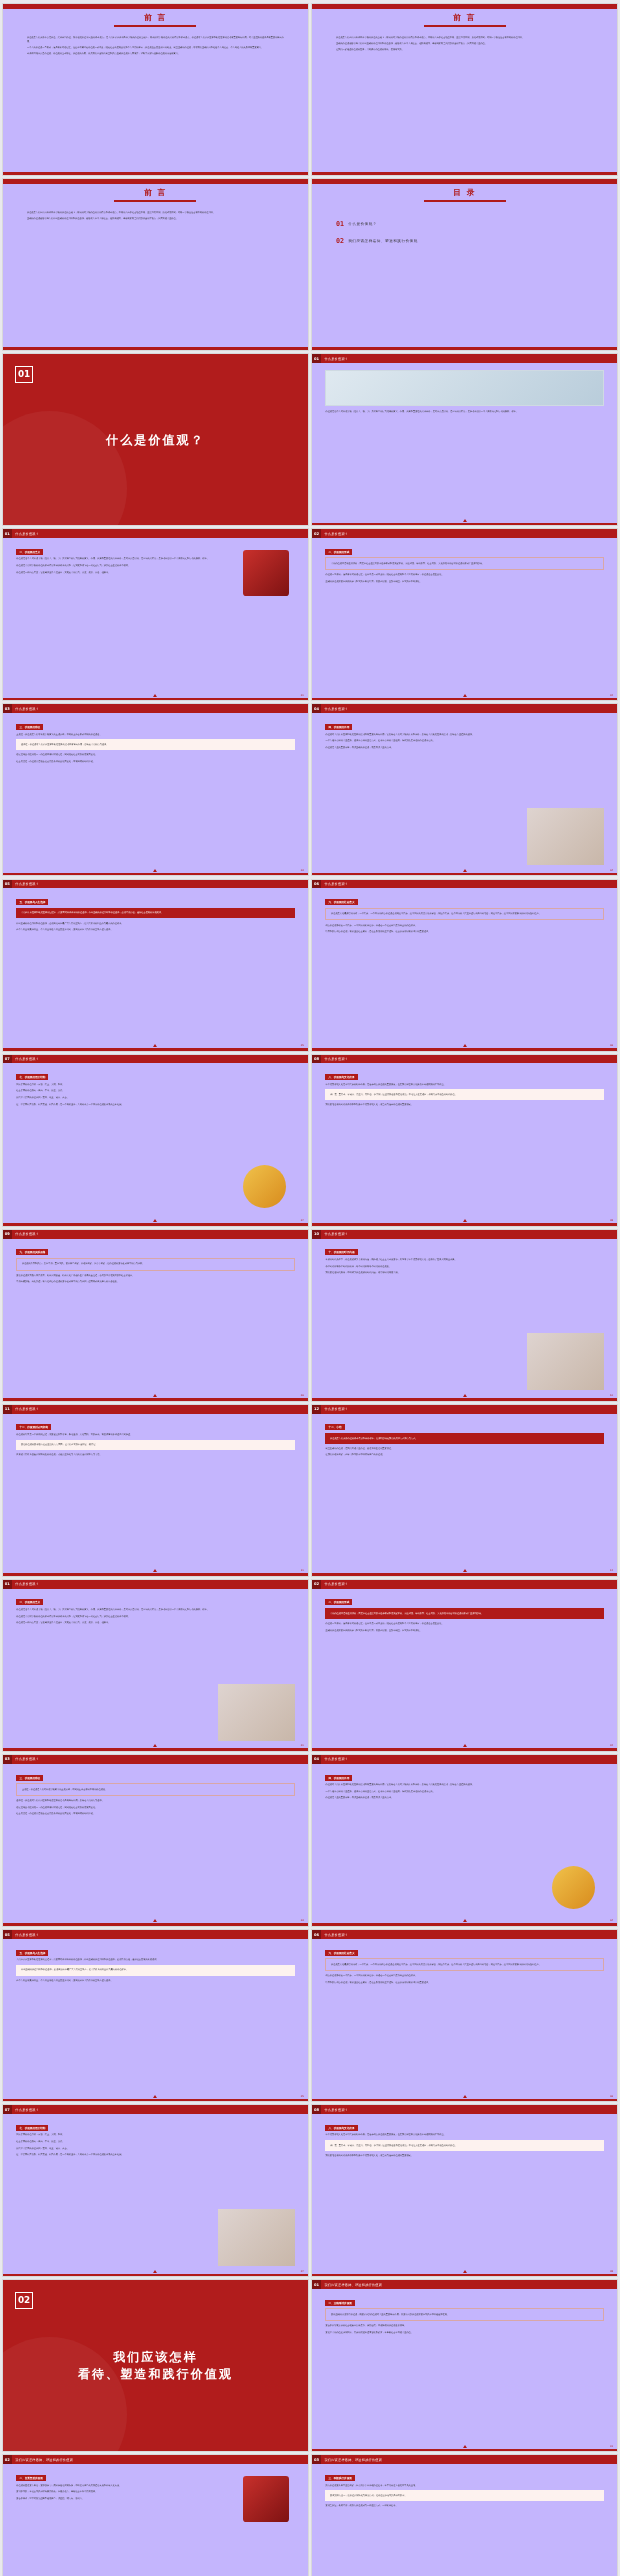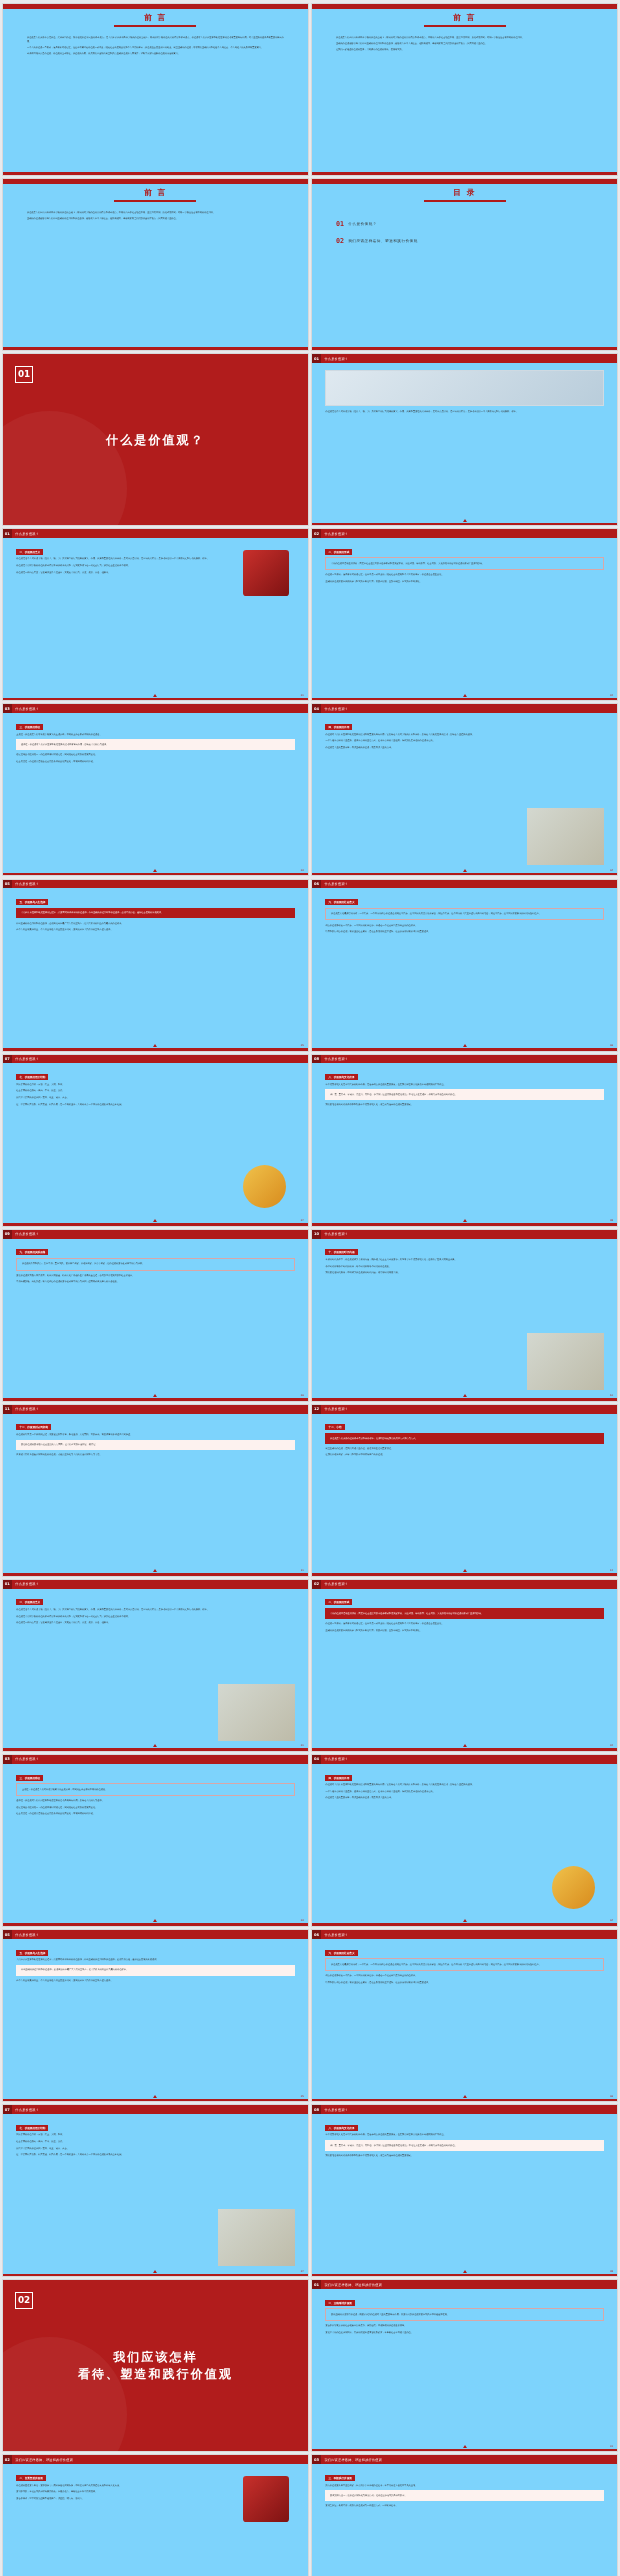--- a/index.html
+++ b/index.html
@@ -17,21 +17,21 @@
   }
   .grid {
     display: grid;
     grid-template-columns: repeat(2, 307px);
     gap: 2.1px 2.1px;
     justify-content: center;
   }
   .slide {
     width: 307px;
     height: 173px;
-    background: #7dd3fc;
+    background: #c4b5fd;
     position: relative;
     overflow: hidden;
     border: 0.5px solid #d8d8da;
   }
 
   
   .hdr-bar {
     position: absolute; left: 0; top: 0; width: 100%; height: 4.6px;
     background: #b01a1a;
   }

